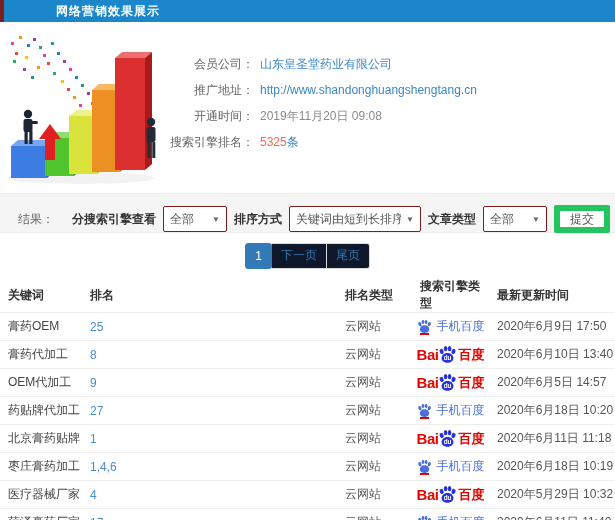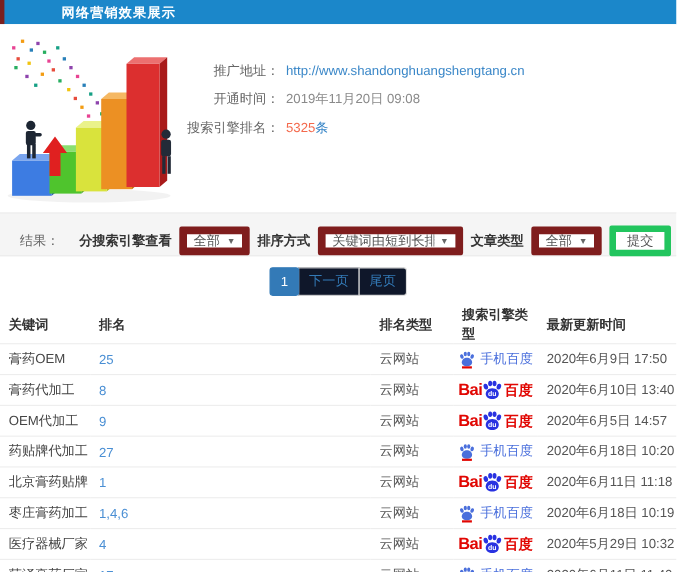--- a/index.html
+++ b/index.html
@@ -29,21 +29,21 @@
   
   .filter-bar {
     height:40px; background:#f5f5f5;
     border-top:1px solid #e9e9e9; border-bottom:1px solid #ececec;
     display:flex; align-items:center; padding:12px 5px 0 18px;
   }
   .result-label { color:#666; }
   .filter-group { margin-left:auto; display:flex; align-items:center; gap:7px; }
   .filter-label { font-weight:bold; color:#333; }
   .ui-select {
-    background:#fff; border:7px solid #7f1d1d; border-radius:2px; height:26px;
+    background:#fff; border:1px solid #7f1d1d; border-radius:2px; height:26px;
     display:flex; align-items:center; padding:0 6px; color:#555; cursor:pointer;
   }
   .ui-select .sel-text { flex:1; white-space:nowrap; overflow:hidden; }
   .ui-select .chev { font-size:8px; color:#666; margin-left:5px; }
   .w-sm { width:64px; }
   .w-lg { width:132px; }
   .submit-btn {
     background:#fff; border:6px solid #22c55e; border-radius:2px; height:28px;
     padding:0 10px; color:#555; font-size:12px; font-family:inherit; cursor:pointer;
   }
@@ -160,20 +160,24 @@
     <g fill="#232b38">
       <circle cx="148" cy="92" r="4.2"></circle>
       <rect x="143.5" y="97" width="9" height="15" rx="2"></rect>
       <rect x="144.5" y="112" width="3" height="16"></rect>
       <rect x="149.3" y="112" width="3" height="16"></rect>
     </g>
   </svg>
 
   <div class="info-rows">
     <div class="info-row">
+      <span class="info-label">会员公司：</span>
+      <a class="info-value info-link">山东皇圣堂药业有限公司</a>
+    </div>
+    <div class="info-row">
       <span class="info-label">推广地址：</span>
       <a class="info-value info-link">http://www.shandonghuangshengtang.cn</a>
     </div>
     <div class="info-row">
       <span class="info-label">开通时间：</span>
       <span class="info-value info-plain">2019年11月20日 09:08</span>
     </div>
     <div class="info-row">
       <span class="info-label">搜索引擎排名：</span>
       <span class="info-value"><span class="hl-num">5325</span><span class="hl-suffix">条</span></span>

